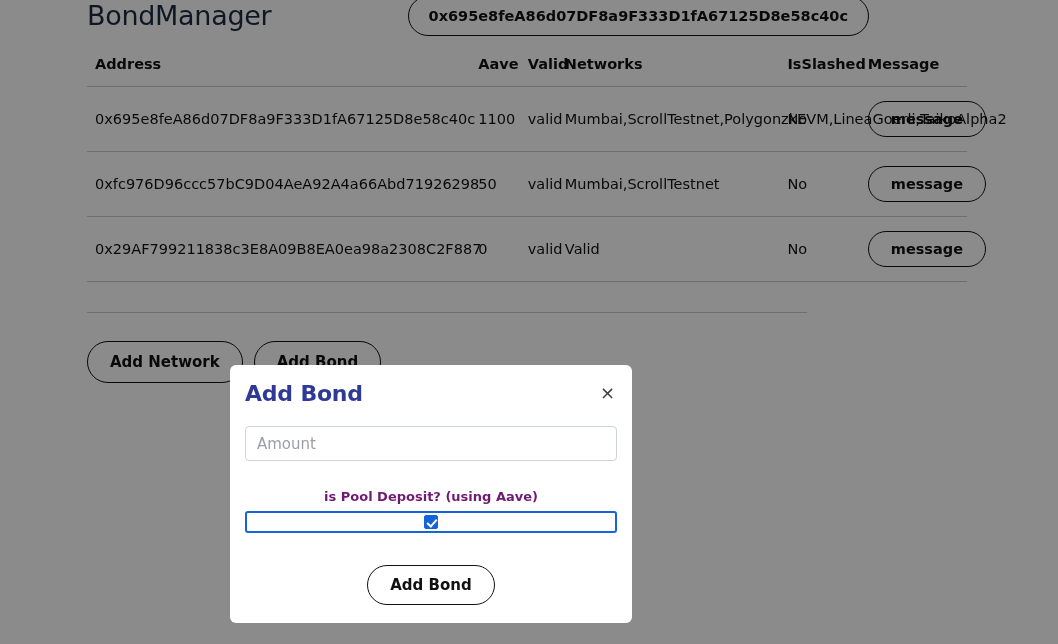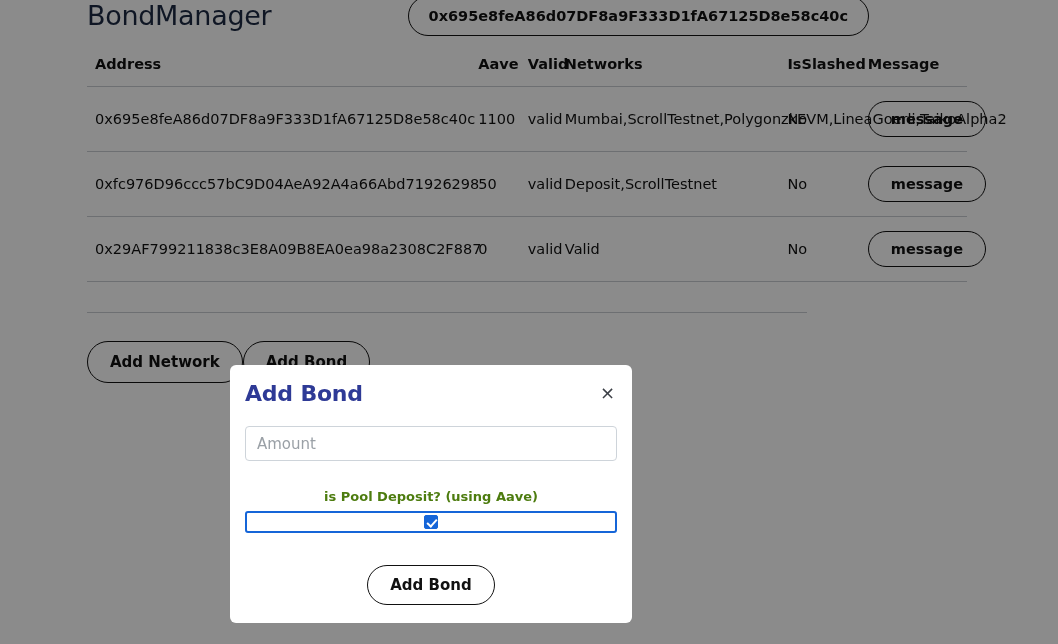--- a/index.html
+++ b/index.html
@@ -107,20 +107,21 @@
   .section-divider {
     width: 720px;
     height: 1px;
     background: #c9ccd1;
     margin-top: 30px;
   }
 
   .action-row {
     margin-top: 28px;
     display: flex;
+    gap: 11px;
   }
   .action-btn {
     border: 1px solid #111111;
     border-radius: 24px;
     background: transparent;
     padding: 11px 22px;
     font-size: 15px;
     font-weight: 700;
     color: #111111;
     font-family: "DejaVu Sans", "Liberation Sans", sans-serif;
@@ -190,21 +191,21 @@
     outline: none;
     background: #ffffff;
   }
   .amount-input::placeholder { color: #9aa0a6; }
 
   .pool-label {
     display: block;
     text-align: center;
     font-size: 13px;
     font-weight: 700;
-    color: #4d7c0f;
+    color: #701a75;
     margin-top: 28px;
     margin-bottom: 6px;
     line-height: 16px;
   }
 
   .checkbox-shell {
     border: 2px solid #1565d8;
     border-radius: 3px;
     height: 18px;
     display: flex;
@@ -294,21 +295,21 @@
         <td>Mumbai,ScrollTestnet,PolygonzkEVM,LineaGoerli,TaikoAlpha2</td>
         <td>No</td>
         <td>
           <button class="msg-btn">message</button>
         </td>
       </tr>
       <tr>
         <td>0xfc976D96ccc57bC9D04AeA92A4a66Abd71926298</td>
         <td>50</td>
         <td>valid</td>
-        <td>Deposit,ScrollTestnet</td>
+        <td>Mumbai,ScrollTestnet</td>
         <td>No</td>
         <td>
           <button class="msg-btn">message</button>
         </td>
       </tr>
       <tr>
         <td>0x29AF799211838c3E8A09B8EA0ea98a2308C2F887</td>
         <td>0</td>
         <td>valid</td>
         <td>Valid</td>

